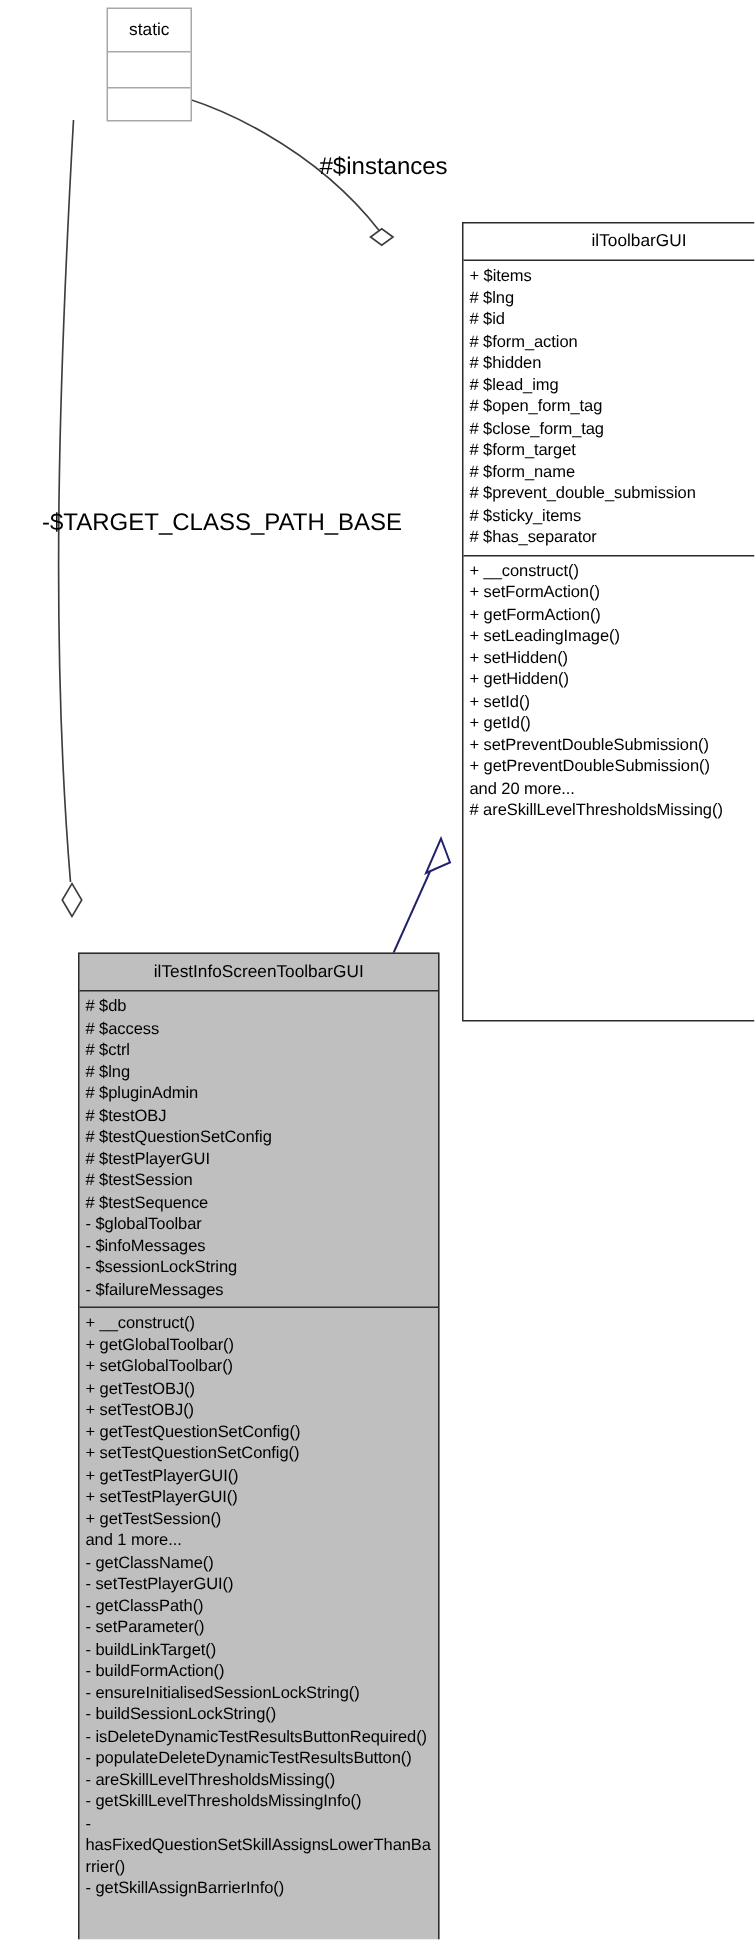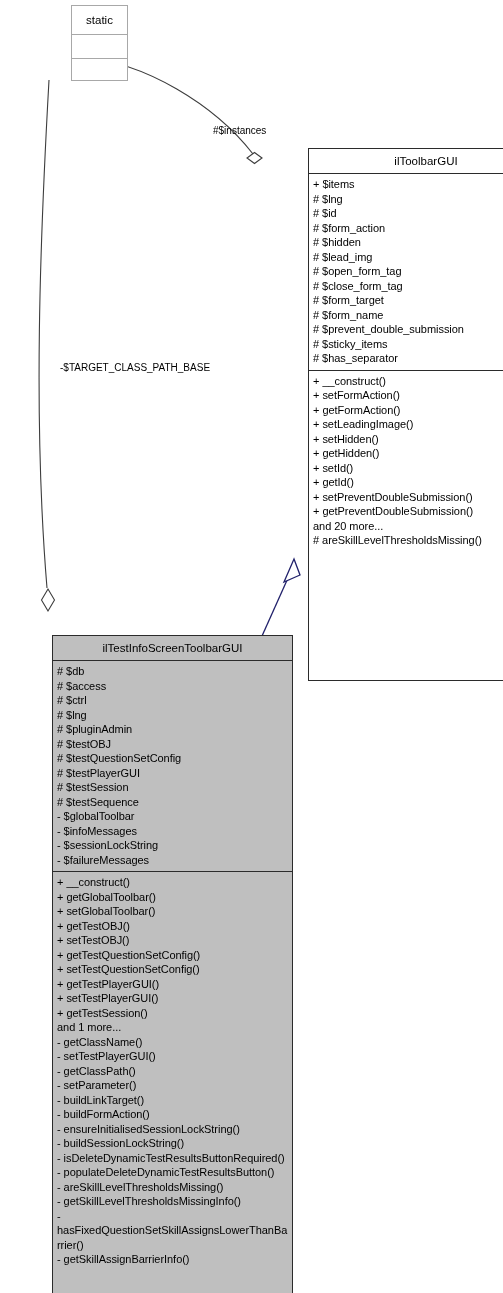--- a/index.html
+++ b/index.html
@@ -71,25 +71,24 @@
     line-height: 14.5px;
     color: #000000;
     white-space: normal;
     word-break: break-word;
     letter-spacing: -0.05px;
   }
 
   
   .edge-label {
     position: absolute;
-    font-size: 10px;
+    font-size: 16px;
     line-height: 13px;
     color: #000000;
     white-space: nowrap;
-    margin-top: 19px;
   }
 </style>
 </head>
 <body>
 
 <div id="canvas">
 
   <svg id="edges" viewBox="0 0 503 1293" width="503" height="1293">
 
     <path d="M 81,57 C 145,62 215,105 253,154" fill="none" stroke="#3d3d3d" stroke-width="1.1"></path>
@@ -98,21 +97,21 @@
 
     <path d="M 49,80 C 40,240 33,420 47,588" fill="none" stroke="#3d3d3d" stroke-width="1.1"></path>
     <polygon points="48,611 41.5,600 48,589 54.5,600" fill="#ffffff" stroke="#3d3d3d" stroke-width="1.1"></polygon>
 
     <path d="M 249,665 L 288,578" fill="none" stroke="#21216b" stroke-width="1.3"></path>
     <polygon points="294,559 284,582 300,575" fill="#ffffff" stroke="#21216b" stroke-width="1.3" stroke-linejoin="miter"></polygon>
   </svg>
 
   <div class="edge-label" style="left:213px; top:105px;">#$instances</div>
 
-  <div class="edge-label" style="left:60px; top:342px;">-$TARGET_CLASS_PATH_BASE</div>
+  <div class="edge-label" style="left:28px; top:342px;">-$TARGET_CLASS_PATH_BASE</div>
 
   <div class="uml-node stub" style="left:25px; top:5px; width:57px; height:76px;">
     <div class="node-title">static</div>
     <div class="stub-row"></div>
     <div class="stub-row last"></div>
   </div>
 
   <div class="uml-node" style="left:262px; top:148px; width:236px; height:533px;">
     <div class="node-title">ilToolbarGUI</div>
     <div class="compartment">

